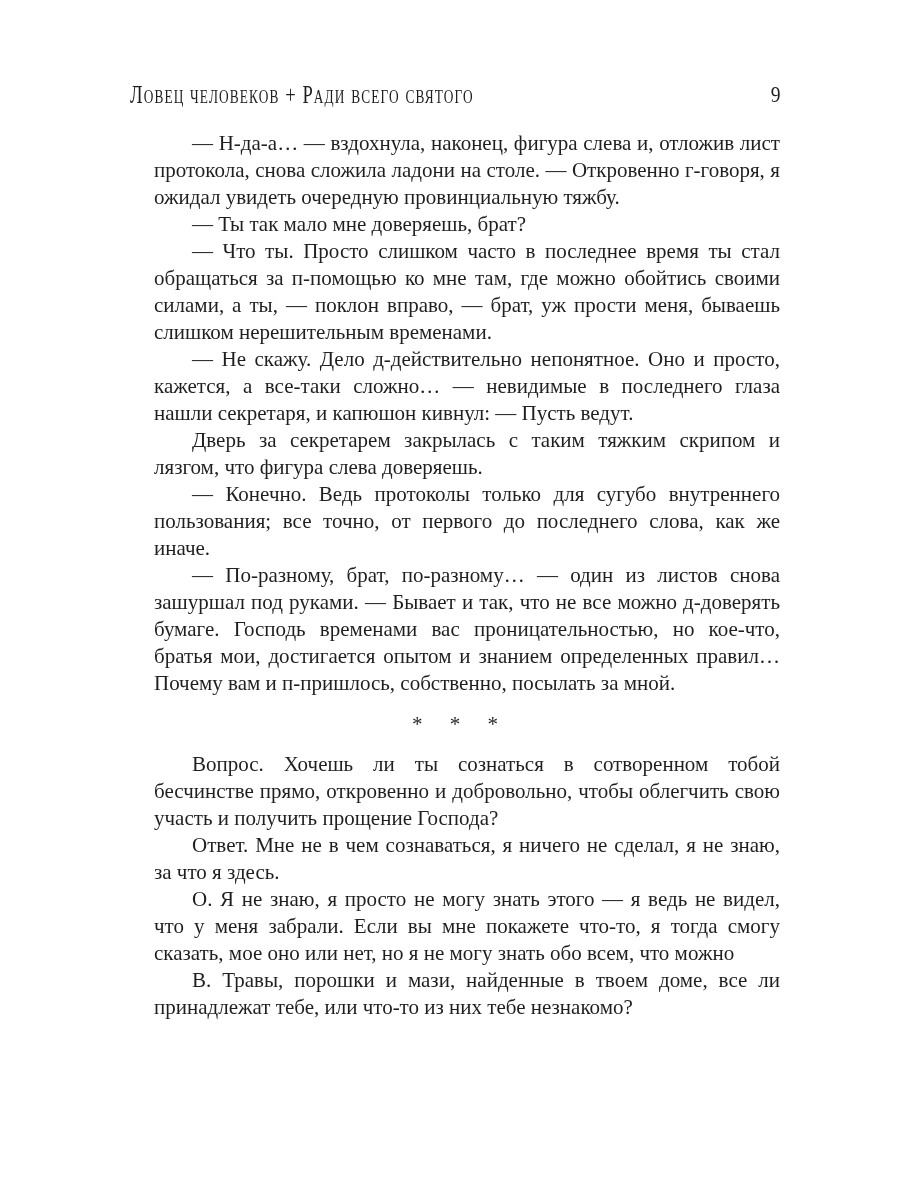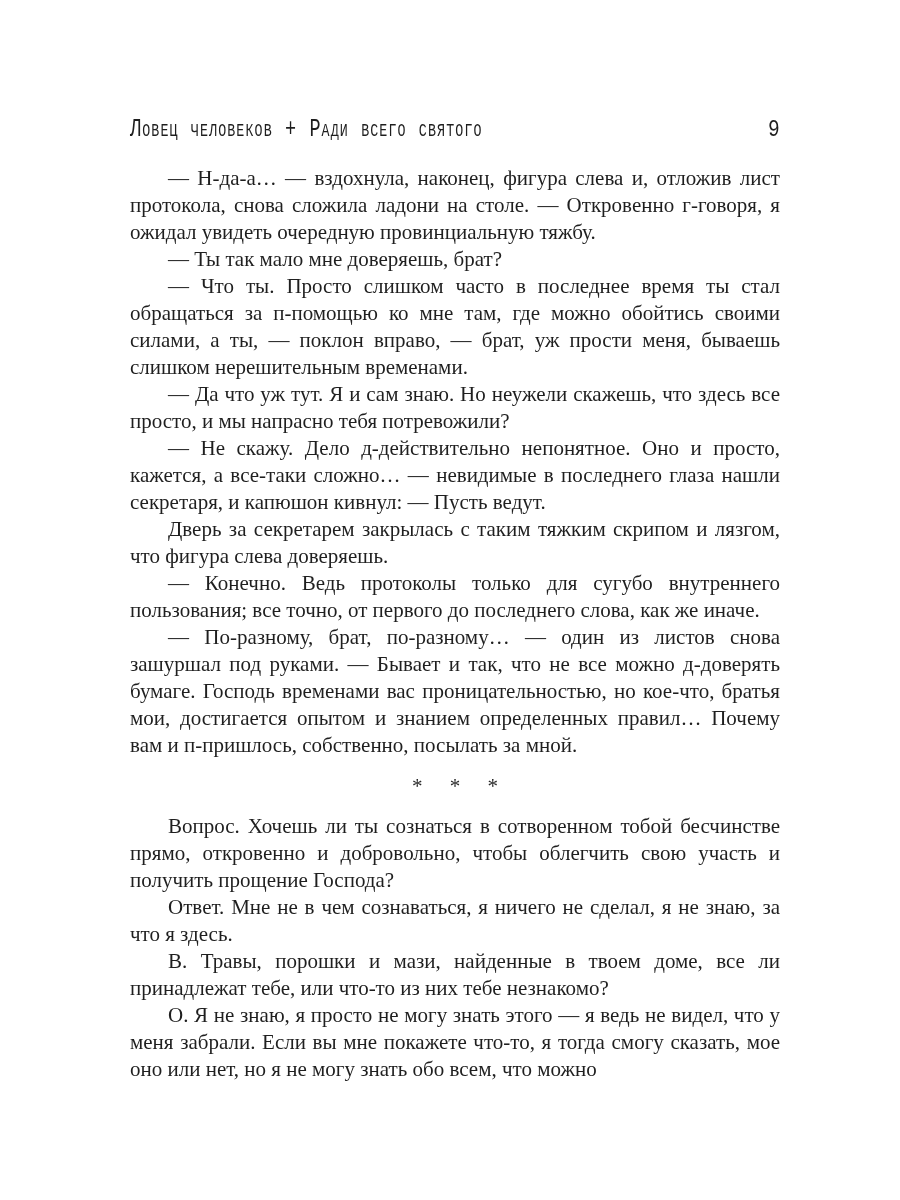--- a/index.html
+++ b/index.html
@@ -23,23 +23,22 @@
     top: 82px;
     width: 650px;
   }
   
   .header {
     display: flex;
     justify-content: space-between;
     align-items: flex-end;
     height: 26px;
     margin-bottom: 22px;
-    font-family: Liberation Mono, monospace;
+    font-family: Liberation Serif, serif;
     color: #1e1e1e;
-    margin-top: 35px;
   }
   .running-title {
     display: inline-block;
     font-size: 25px;
     line-height: 26px;
     font-variant: small-caps;
     letter-spacing: 1.5px;
     transform: scaleX(0.74);
     transform-origin: 0 100%;
     white-space: nowrap;
@@ -53,20 +52,21 @@
   
   .text-block {
     font-size: 21px;
     line-height: 27px;
     text-align: justify;
     color: #1f1f1f;
   }
   .para {
     text-indent: 38px;
     hyphens: auto;
+    margin-left: 24px;
     -webkit-hyphens: auto;
   }
   .para b { font-weight: normal; }
   .divider {
     height: 54px;
     display: flex;
     align-items: center;
     justify-content: center;
     text-indent: 0;
     font-size: 21px;
@@ -84,28 +84,27 @@
 
     <div class="header">
       <span class="running-title">Ловец человеков + Ради всего святого</span>
       <span class="page-number">9</span>
     </div>
 
     <div class="text-block">
       <p class="para">— Н-да-а… — вздохнула, наконец, фигура слева и, отложив лист протокола, снова сложила ладони на столе. — Откровенно г-говоря, я ожидал увидеть очередную провинциальную тяжбу.</p>
       <p class="para">— Ты так мало мне доверяешь, брат?</p>
       <p class="para">— Что ты. Просто слишком часто в последнее время ты стал обращаться за п-помощью ко мне там, где можно обойтись своими силами, а ты, — поклон вправо, — брат, уж прости меня, бываешь слишком нерешительным временами.</p>
-      <p class="para">— Да что уж тут. Я и сам знаю. Но неужели скажешь, что здесь все просто, и мы напрасно тебя потревожили?</p>
       <p class="para">— Не скажу. Дело д-действительно непонятное. Оно и просто, кажется, а все-таки сложно… — невидимые в последнего глаза нашли секретаря, и капюшон кивнул: — Пусть ведут.</p>
       <p class="para">Дверь за секретарем закрылась с таким тяжким скрипом и лязгом, что фигура слева доверяешь.</p>
       <p class="para">— Конечно. Ведь протоколы только для сугубо внутреннего пользования; все точно, от первого до последнего слова, как же иначе.</p>
       <p class="para">— По-разному, брат, по-разному… — один из листов снова зашуршал под руками. — Бывает и так, что не все можно д-доверять бумаге. Господь временами вас проницательностью, но кое-что, братья мои, достигается опытом и знанием определенных правил… Почему вам и п-пришлось, собственно, посылать за мной.</p>
 
       <div class="divider">* * *</div>
 
       <p class="para"><b>Вопрос.</b> <span>Хочешь ли ты сознаться в сотворенном тобой бесчинстве прямо, откровенно и добровольно, чтобы облегчить свою участь и получить прощение Господа?</span></p>
       <p class="para"><b>Ответ.</b> <span>Мне не в чем сознаваться, я ничего не сделал, я не знаю, за что я здесь.</span></p>
+      <p class="para"><b>О.</b> <span>Я не знаю, я просто не могу знать этого — я ведь не видел, что у меня забрали. Если вы мне покажете что-то, я тогда смогу сказать, мое оно или нет, но я не могу знать обо всем, что можно</span></p>
       <p class="para"><b>В.</b> <span>Травы, порошки и мази, найденные в твоем доме, все ли принадлежат тебе, или что-то из них тебе незнакомо?</span></p>
-      <p class="para"><b>О.</b> <span>Я не знаю, я просто не могу знать этого — я ведь не видел, что у меня забрали. Если вы мне покажете что-то, я тогда смогу сказать, мое оно или нет, но я не могу знать обо всем, что можно</span></p>
     </div>
 
   </div>
 </div>
 
 </body></html>

